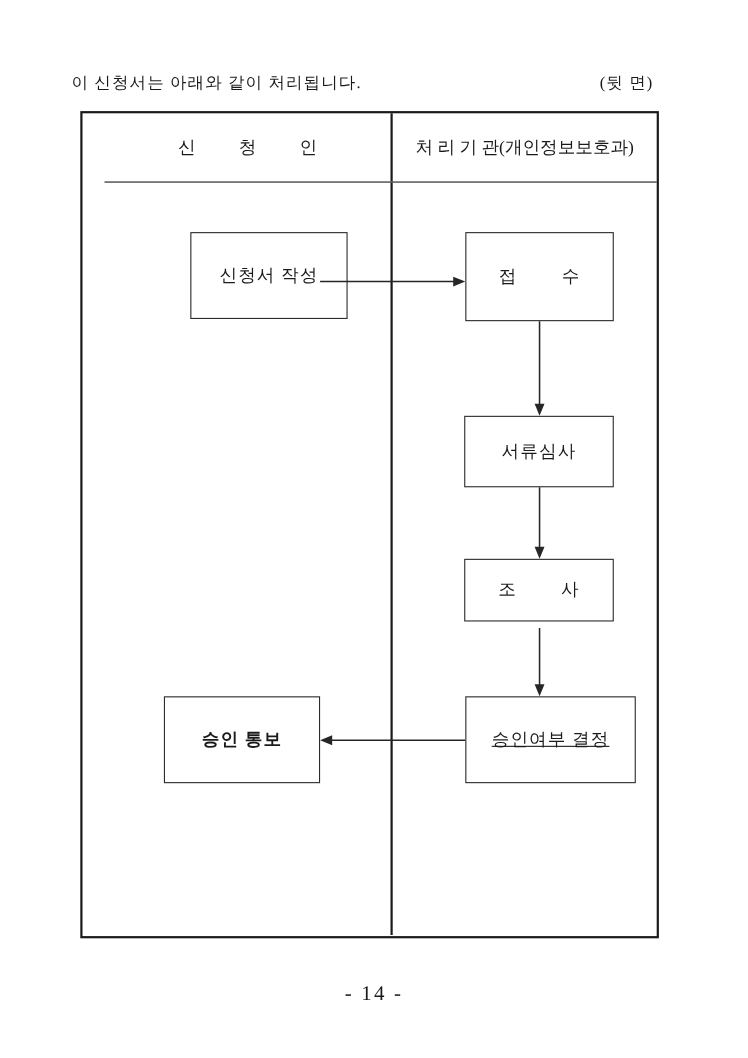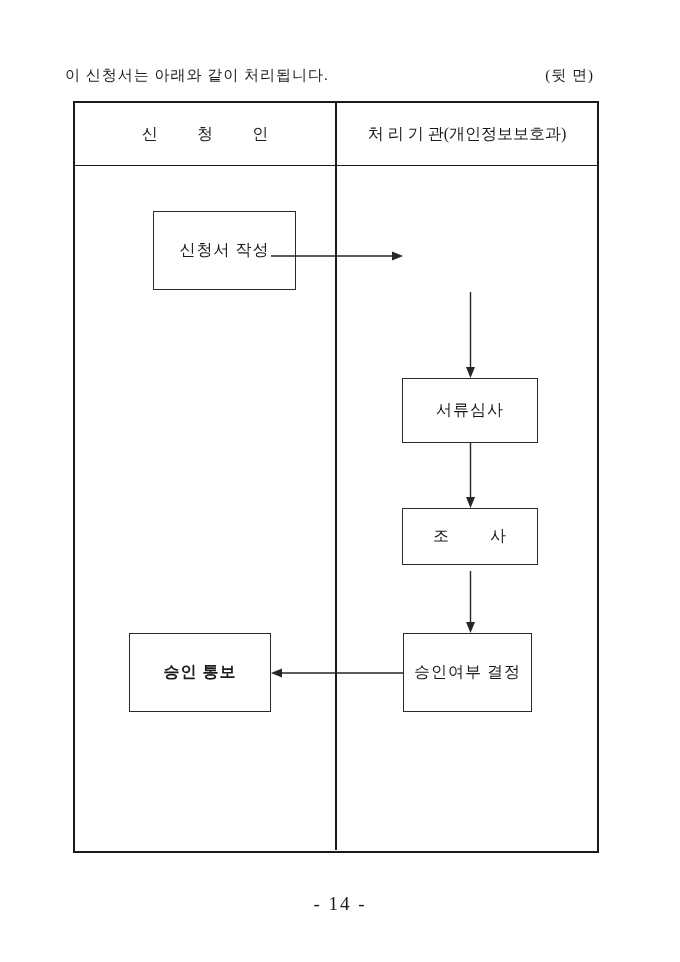--- a/index.html
+++ b/index.html
@@ -26,20 +26,21 @@
     letter-spacing: 1px;
   }
   .process-table {
     position: absolute;
     left: 73px;
     top: 101px;
     width: 526px;
     height: 752px;
     border: 2px solid #1a1a1a;
     background: #ffffff;
+    padding-left: 20px;
   }
   .thead {
     display: flex;
     height: 63px;
     border-bottom: 1px solid #1a1a1a;
   }
   .th {
     display: flex;
     align-items: center;
     justify-content: center;
@@ -68,21 +69,21 @@
     align-items: center;
     justify-content: center;
     font-size: 16px;
     letter-spacing: 1px;
     z-index: 2;
   }
   .node-write   { left: 53px;  top: 45px;  width: 143px; height: 79px; margin-left: 25px; }
   .node-receipt { left: 328px; top: 45px;  width: 135px; height: 81px; }
   .node-review  { left: 327px; top: 212px; width: 136px; height: 65px; }
   .node-invest  { left: 327px; top: 342px; width: 136px; height: 57px; }
-  .node-decide  { left: 328px; top: 467px; width: 129px; height: 79px; }
+  .node-decide  { left: 328px; top: 467px; width: 155px; height: 79px; text-decoration: underline; }
   .node-notice  { left: 54px;  top: 467px; width: 142px; height: 79px; font-weight: bold; }
   .ws-wide { word-spacing: 2.2em; }
   .arrow-layer {
     position: absolute;
     left: 0; top: 0;
     width: 522px;
     height: 684px;
     z-index: 3;
     pointer-events: none;
   }
@@ -141,20 +142,23 @@
         </g>
         <g>
           <line x1="328" y1="507" x2="206" y2="507"></line>
           <polygon points="196,507 207,502.5 207,511.5"></polygon>
         </g>
       </svg>
 
       <div class="flow-node node-write">
         <span>신청서 작성</span>
       </div>
+      <div class="flow-node node-receipt">
+        <span class="ws-wide">접 수</span>
+      </div>
       <div class="flow-node node-review">
         <span>서류심사</span>
       </div>
       <div class="flow-node node-invest">
         <span class="ws-wide">조 사</span>
       </div>
       <div class="flow-node node-decide">
         <span>승인여부 결정</span>
       </div>
       <div class="flow-node node-notice">

